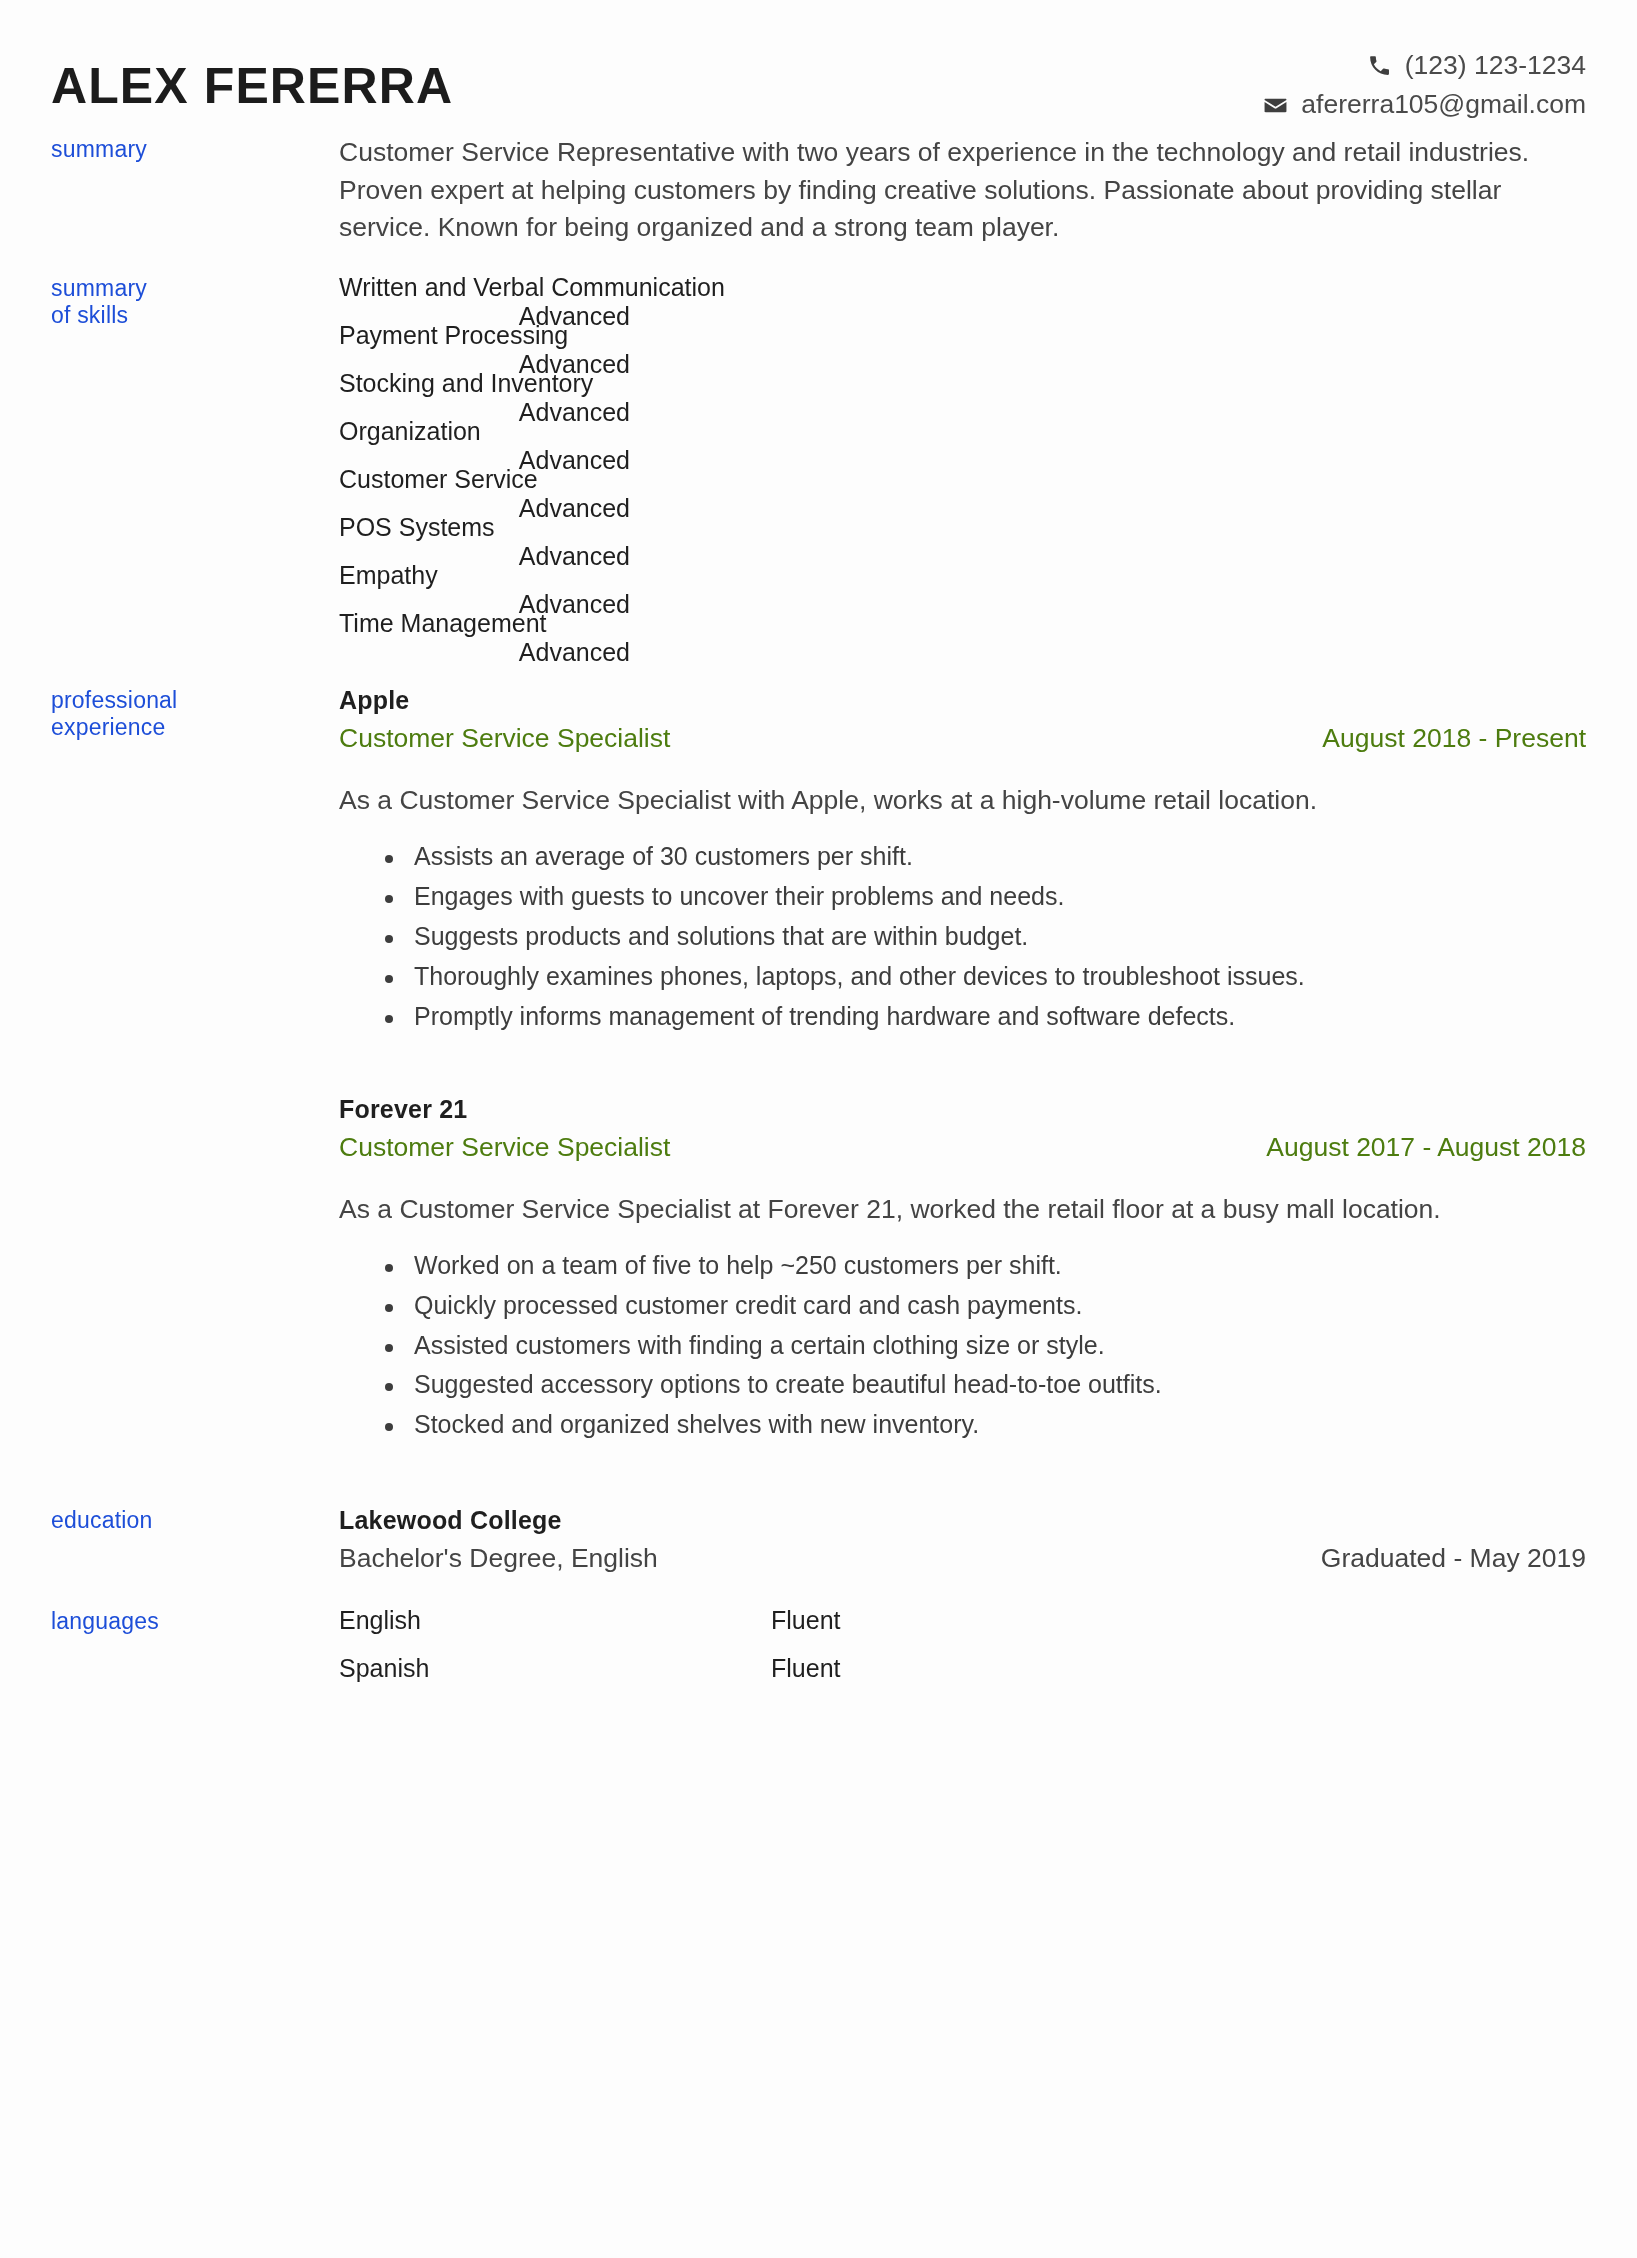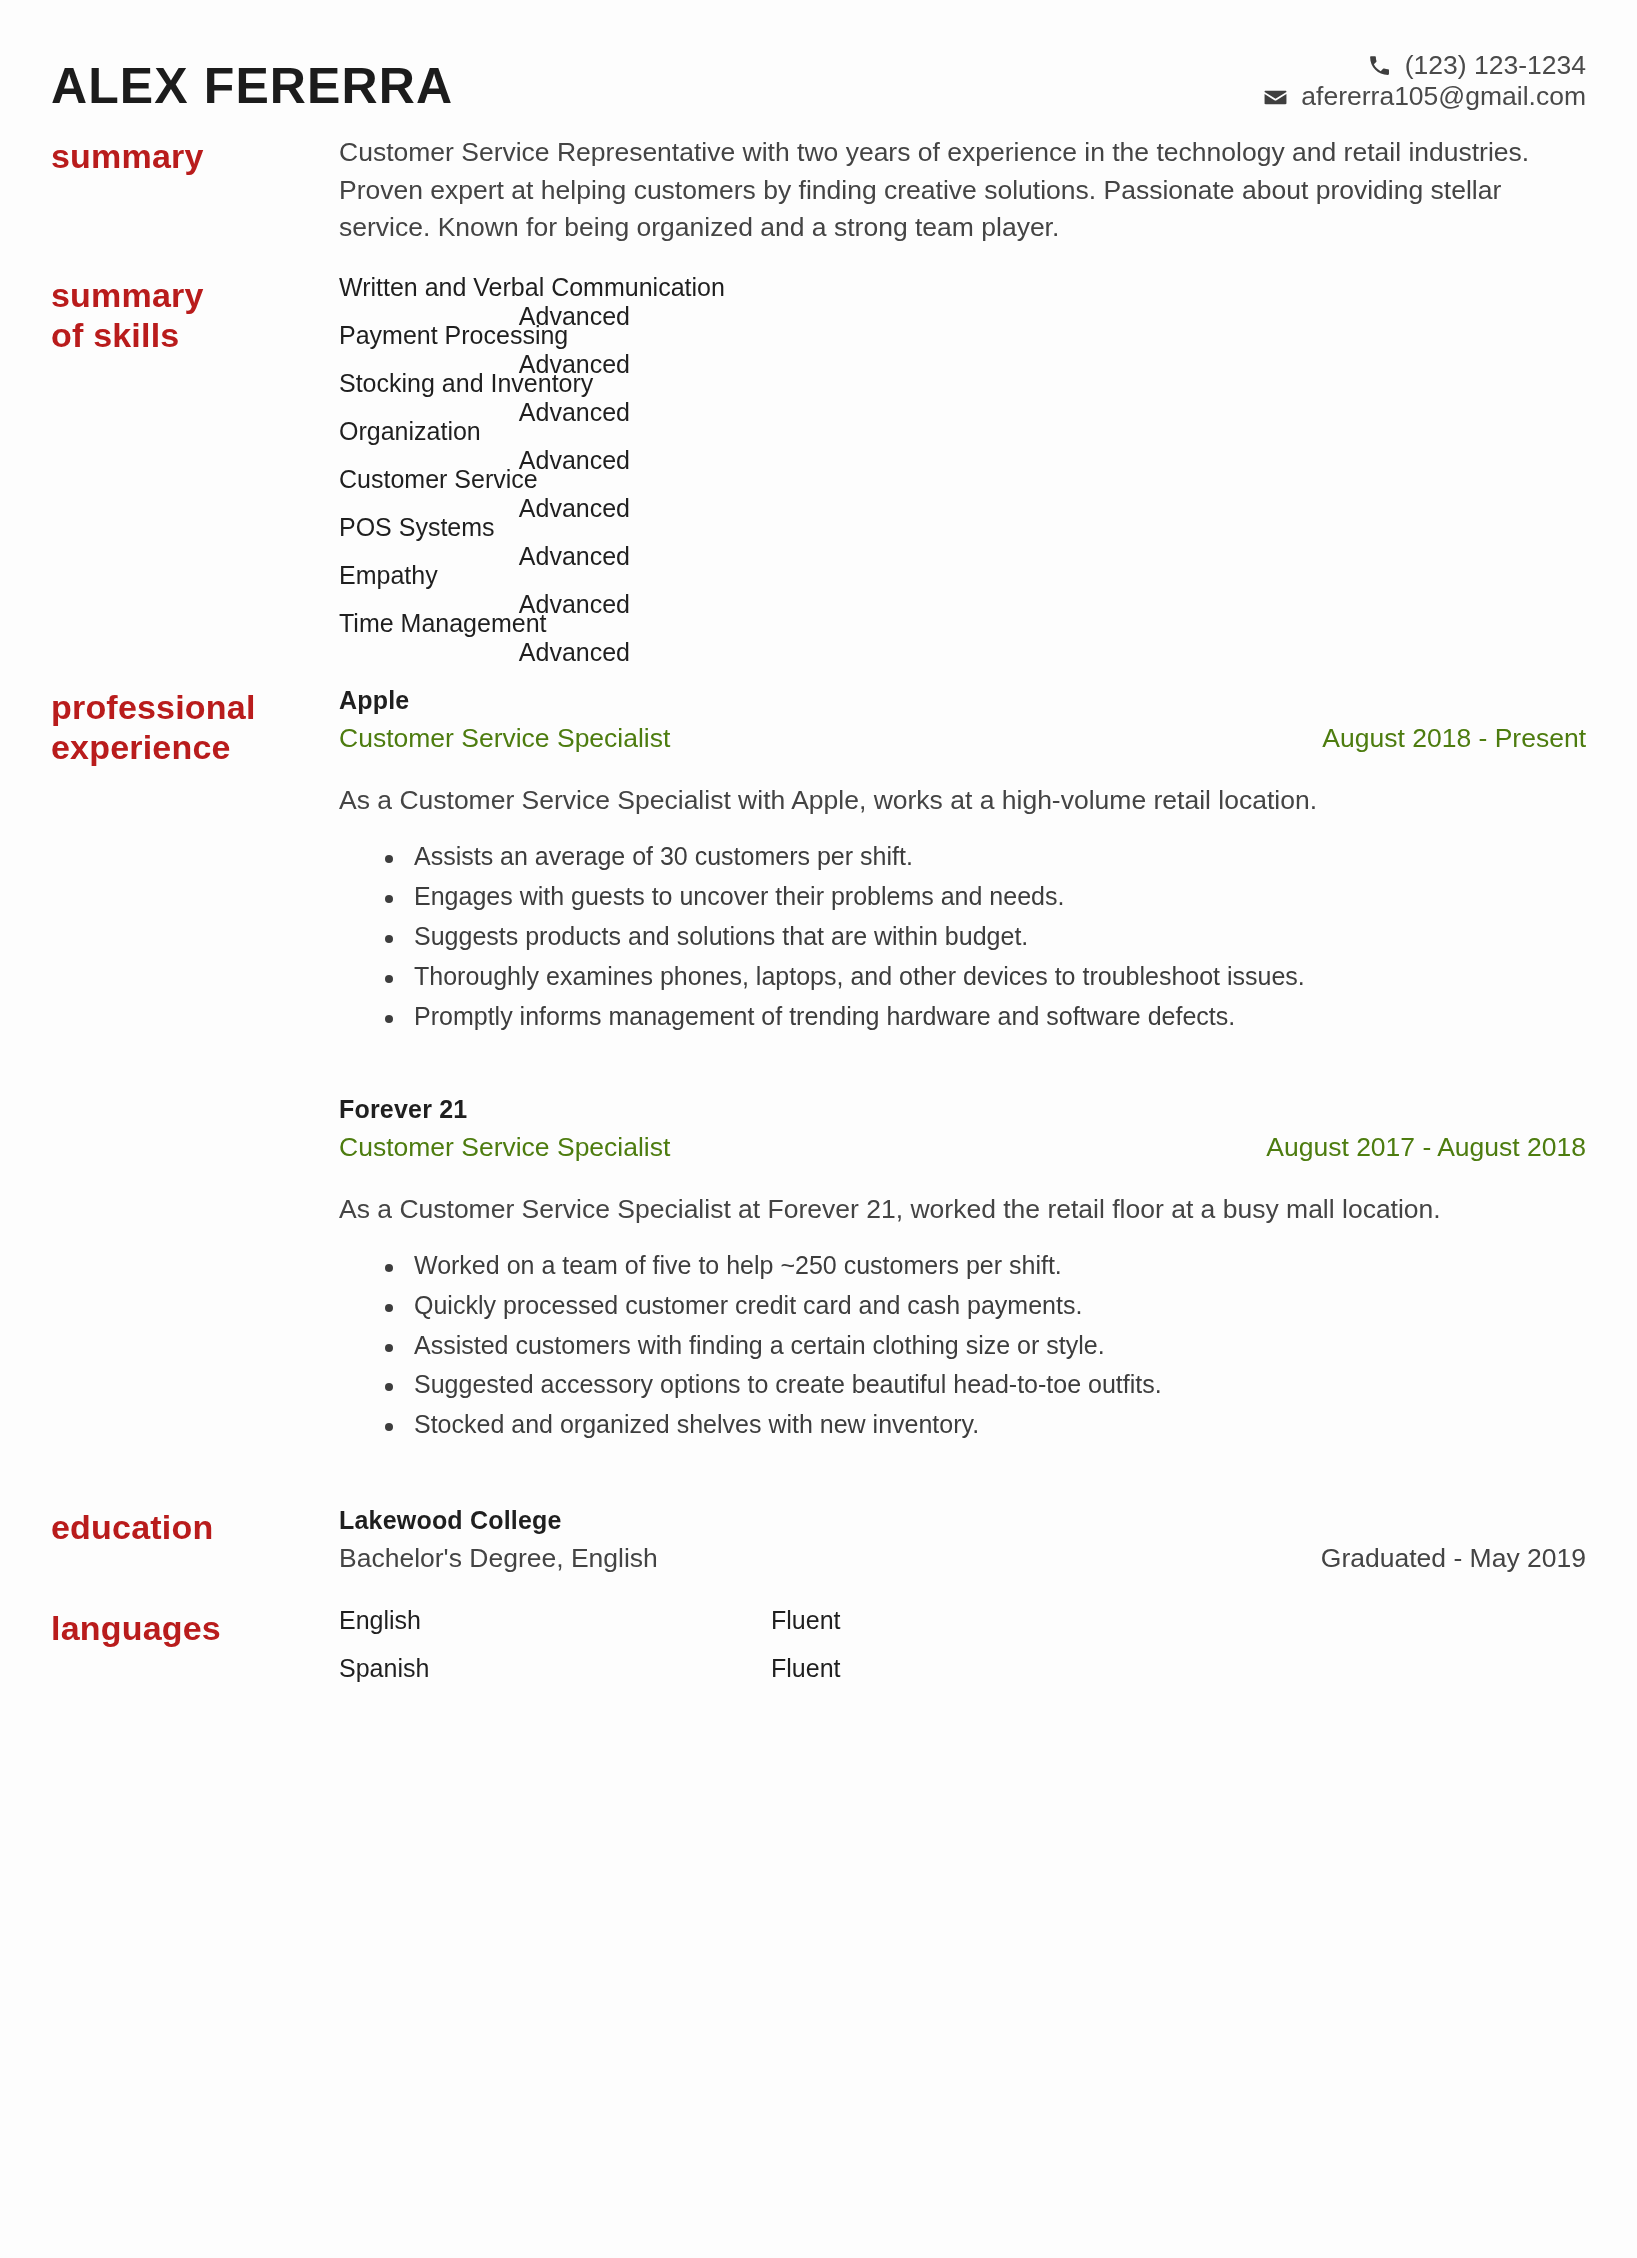--- a/index.html
+++ b/index.html
@@ -39,20 +39,21 @@
     letter-spacing: 1.1px;
     color: #1c1c1c;
     line-height: 1.05;
     margin-top: 14px;
     white-space: nowrap;
   }
   .contact-block {
     display: flex;
     flex-direction: column;
     align-items: flex-end;
+    gap: 8px;
     padding-top: 3.5px;
   }
   .contact-line {
     display: flex;
     align-items: center;
     justify-content: flex-end;
     gap: 12.4px;
     font-size: 26.5px;
     color: #4a4a4a;
     line-height: 1.2;
@@ -69,23 +70,23 @@
   .contact-ico svg { display: block; }
 
   
   .section {
     display: flex;
     align-items: flex-start;
   }
   .sec-label {
     flex: 0 0 288px;
     width: 288px;
-    font-size: 34px;
-    font-weight: 700;
-    color: #b91c1c;
+    font-size: 23px;
+    font-weight: 400;
+    color: #1d4ed8;
     line-height: 1.18;
     letter-spacing: 0.2px;
     padding-top: 1.8px;
   }
   .sec-body {
     flex: 1 1 auto;
     min-width: 0;
   }
 
   

